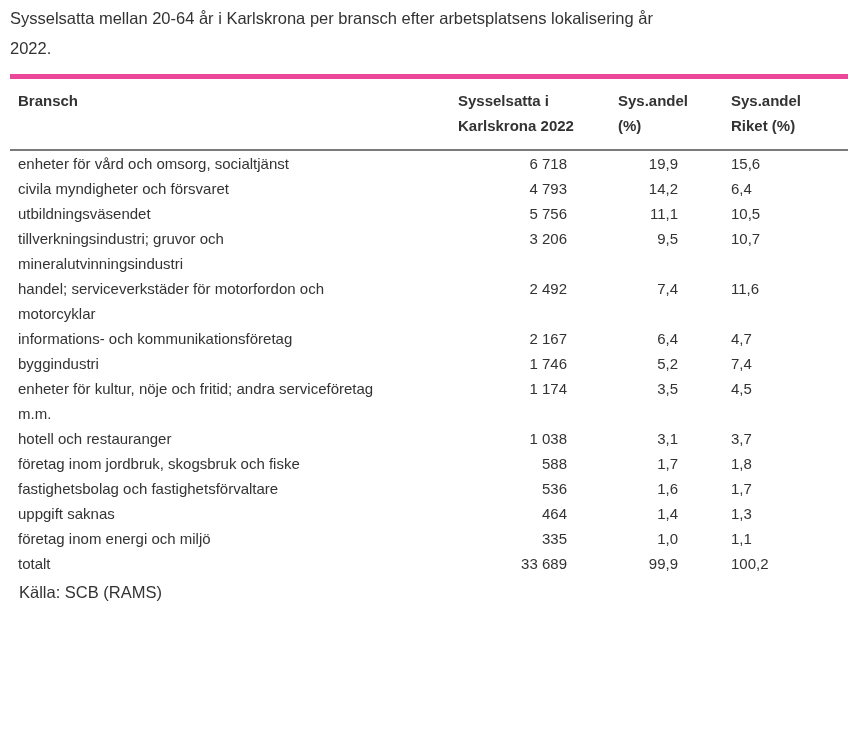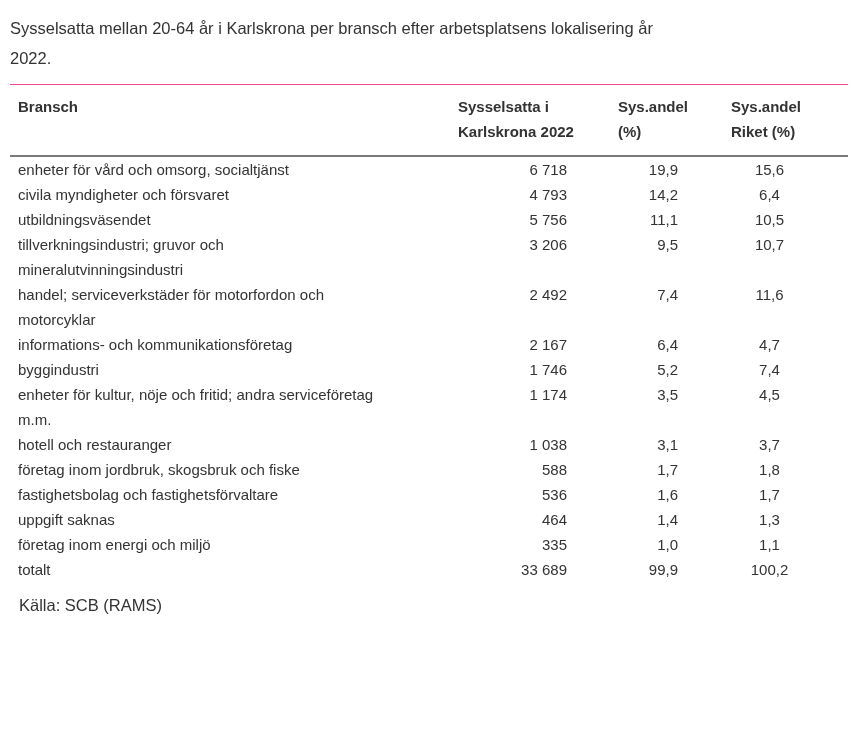--- a/index.html
+++ b/index.html
@@ -14,30 +14,30 @@
     color: #333333;
     overflow: hidden;
   }
   .page {
     padding: 3px 5px 0 10px;
   }
   .title {
     font-size: 16.5px;
     font-weight: 400;
     line-height: 30px;
-    margin: 10px 0 11px 0;
+    margin: 0 0 11px 0;
     max-width: 838px;
     white-space: pre-line;
     color: #333333;
   }
   table.stats {
     border-collapse: collapse;
     table-layout: fixed;
     width: 838px;
-    border-top: 1px solid #ec4899;
+    border-top: 5px solid #ec4899;
   }
   table.stats th {
     text-align: left;
     vertical-align: top;
     font-weight: 700;
     font-size: 15px;
     line-height: 25px;
     padding: 9px 0 11px 8px;
     border-bottom: 2px solid #7a7a7a;
     white-space: pre-line;
@@ -46,25 +46,25 @@
   table.stats td {
     font-size: 15px;
     line-height: 25px;
     vertical-align: top;
     padding: 0 0 0 8px;
     white-space: pre-line;
     color: #333333;
   }
   table.stats td.c2 { text-align: right; padding-right: 43px; white-space: normal; }
   table.stats td.c3 { text-align: right; padding-right: 45px; white-space: normal; }
-  table.stats td.c4 { text-align: center; padding-right: 40px; white-space: normal; }
+  table.stats td.c4 { text-align: left; padding-right: 40px; white-space: normal; }
   .source {
     font-size: 16.5px;
     line-height: 24px;
-    margin-top: 11px;
+    margin-top: 4px;
     padding-left: 9px;
     color: #333333;
   }
 </style>
 </head>
 <body>
 
 <div class="page">
 
   <h1 class="title">Sysselsatta mellan 20-64 år i Karlskrona per bransch efter arbetsplatsens lokalisering år

